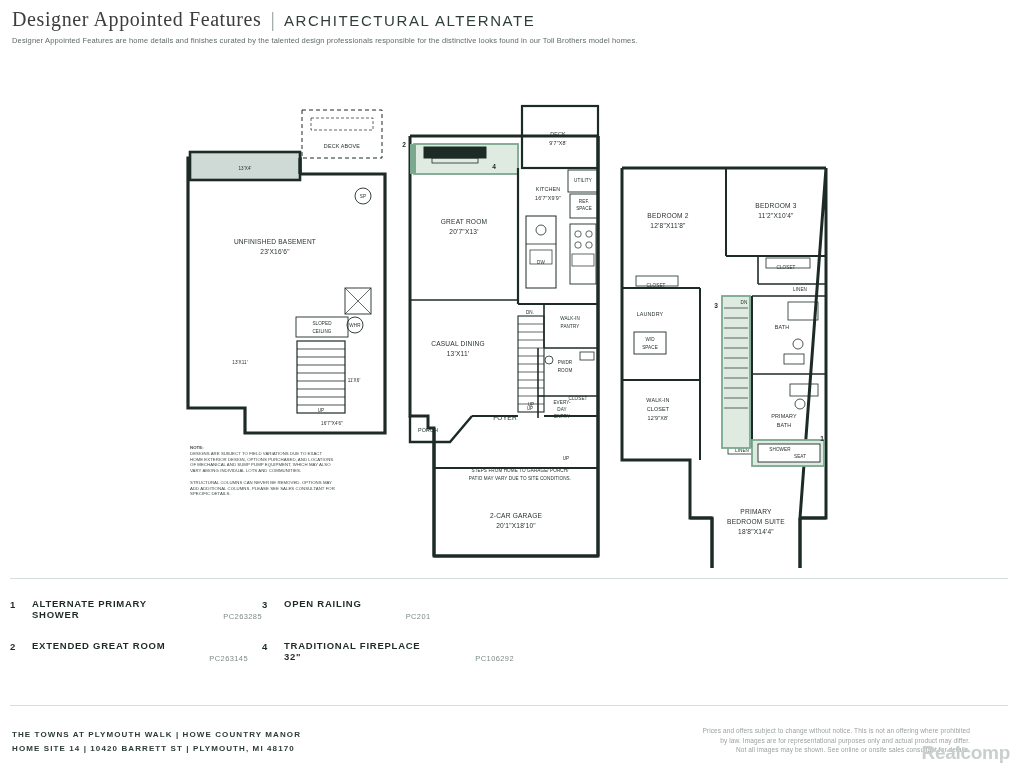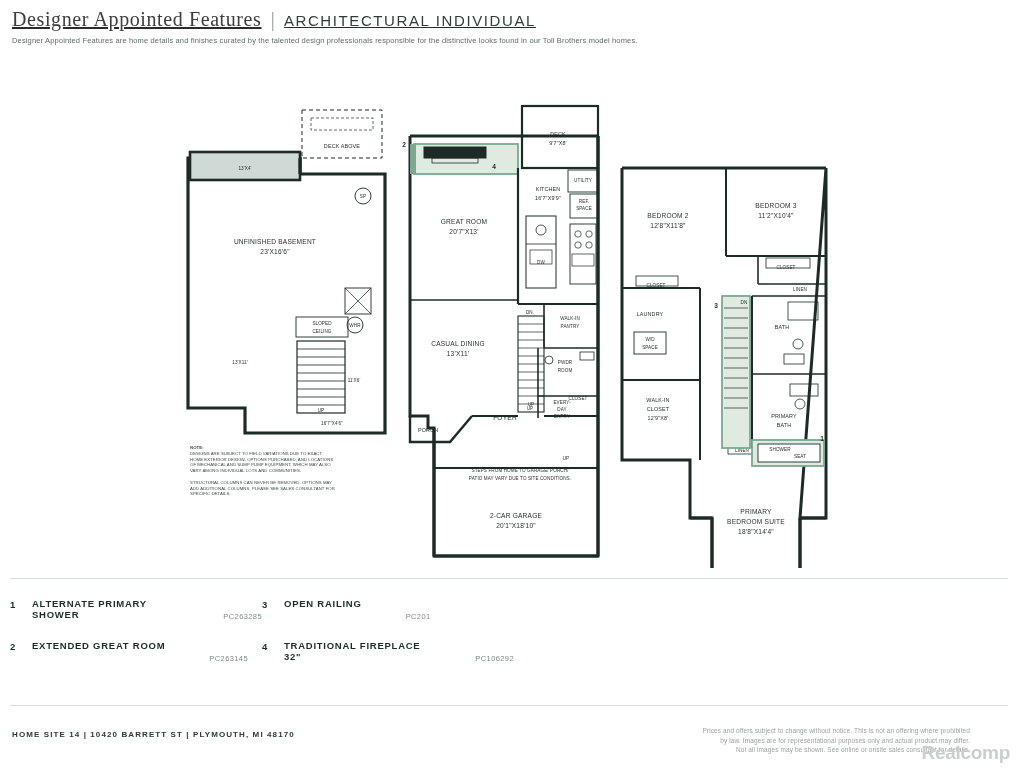--- a/index.html
+++ b/index.html
@@ -8,21 +8,21 @@
     width: 1018px; height: 768px;
     background: #ffffff;
     font-family: "Liberation Sans", sans-serif;
     color: #2b2b2b;
     position: relative;
     overflow: hidden;
   }
 
   
   #header { position: absolute; left: 12px; top: 6px; width: 994px; }
-  #header-titles { display: flex; align-items: baseline; text-decoration: underline; }
+  #header-titles { display: flex; align-items: baseline; }
   .h-title {
     font-family: "Liberation Serif", serif;
     font-size: 20px;
     letter-spacing: 0.6px;
     color: #3d3d3d;
   }
   .h-divider {
     font-family: "Liberation Serif", serif;
     font-size: 22px;
     color: #9aa3a0;
@@ -87,21 +87,21 @@
   .note { font-family: "Liberation Sans", sans-serif; font-size: 4.3px; fill: #3c4844; letter-spacing: 0.05px; }
   .badge-t { font-family: "Liberation Sans", sans-serif; font-size: 6.6px; font-weight: bold; fill: #1d2b27; text-anchor: middle; }
 </style>
 </head>
 <body>
 
 <div id="header">
   <div id="header-titles">
     <span class="h-title">Designer Appointed Features</span>
     <span class="h-divider">|</span>
-    <span class="h-sub">ARCHITECTURAL INDIVIDUAL</span>
+    <span class="h-sub">ARCHITECTURAL ALTERNATE</span>
   </div>
   <div id="header-note">Designer Appointed Features are home details and finishes curated by the talented design professionals responsible for the distinctive looks found in our Toll Brothers model homes.</div>
 </div>
 
 <div id="plan">
 <svg width="1018" height="520" viewBox="0 0 1018 520" xmlns="http://www.w3.org/2000/svg">
 
   <g>
 
     <path d="M188 110 L188 360 L245 360 L245 385 L385 385 L385 126 L300 126 L300 110 Z" fill="none" stroke="#1d2b27" stroke-width="3.2"></path>
@@ -396,20 +396,21 @@
         <div class="legend-code">PC106292</div>
       </div>
     </div>
   </div>
 </div>
 
 <div id="sep2"></div>
 
 <div id="footer">
   <div id="footer-left">
+    <div class="f-line">THE TOWNS AT PLYMOUTH WALK | HOWE COUNTRY MANOR</div>
     <div class="f-line">HOME SITE 14 | 10420 BARRETT ST | PLYMOUTH, MI 48170</div>
   </div>
   <div id="footer-right">
     <div class="f-disc">Prices and offers subject to change without notice. This is not an offering where prohibited</div>
     <div class="f-disc">by law. Images are for representational purposes only and actual product may differ.</div>
     <div class="f-disc">Not all images may be shown.  See online or onsite sales consultant for details.</div>
   </div>
   <div id="watermark">Realcomp</div>
 </div>
 

